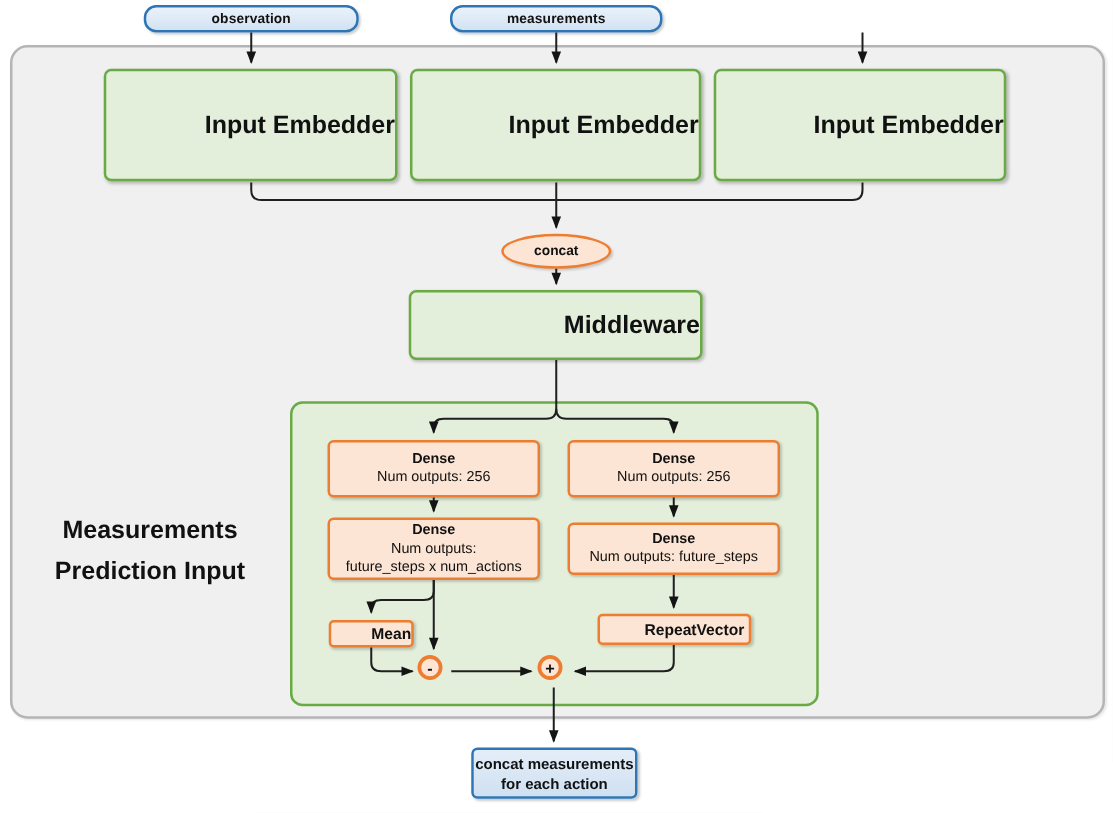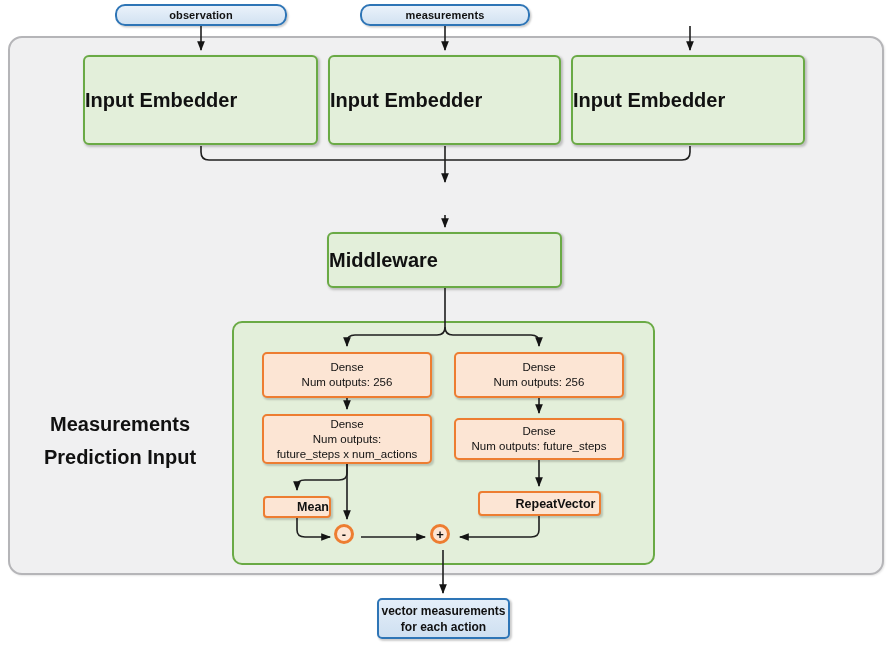--- a/index.html
+++ b/index.html
@@ -31,32 +31,32 @@
   .blue-out{
     background:linear-gradient(180deg,#e4eef9 0%,#cfe0f1 100%);
     border:2.5px solid #2e75b6;border-radius:5px;
     display:flex;flex-direction:column;align-items:center;justify-content:center;
     font-weight:bold;font-size:12px;line-height:16px;
     box-shadow:1.5px 1.5px 2px rgba(0,0,0,0.20);
   }
   
   .green-box{
     background:#e3efda;border:2.5px solid #6aaa45;border-radius:6px;
-    display:flex;align-items:center;justify-content:flex-start;
+    display:flex;align-items:center;justify-content:flex-end;
     font-weight:bold;font-size:20px;
     box-shadow:1.5px 1.5px 2.5px rgba(0,0,0,0.22);
   }
   
   .orange-box{
     background:#fce5d4;border:2.5px solid #ed7d31;border-radius:5px;
     display:flex;flex-direction:column;align-items:center;justify-content:center;
     font-size:11.5px;line-height:15px;
     box-shadow:1.5px 1.5px 2px rgba(0,0,0,0.18);
   }
-  .orange-box .t{font-weight:normal;}
+  .orange-box .t{font-weight:bold;}
   .orange-label{
     background:#fce5d4;border:2.5px solid #ed7d31;border-radius:4px;
     display:flex;align-items:center;justify-content:center;
     font-weight:bold;font-size:12.5px;
     box-shadow:1.5px 1.5px 2px rgba(0,0,0,0.18);
     padding-left:32px;
   }
   .ellipse{
     background:#fce5d4;border:2.5px solid #ed7d31;border-radius:50%;
     display:flex;align-items:center;justify-content:center;
@@ -93,20 +93,23 @@
   <div class="abs green-box" style="left:83px;top:55px;width:235px;height:90px;">
     <span>Input Embedder</span>
   </div>
   <div class="abs green-box" style="left:328px;top:55px;width:233px;height:90px;">
     <span>Input Embedder</span>
   </div>
   <div class="abs green-box" style="left:571px;top:55px;width:234px;height:90px;">
     <span>Input Embedder</span>
   </div>
 
+  <div class="abs ellipse" style="left:401px;top:187px;width:88px;height:28px;">
+    <span>concat</span>
+  </div>
 
   <div class="abs green-box" style="left:327px;top:232px;width:235px;height:56px;">
     <span>Middleware</span>
   </div>
 
   <div class="abs head-title">
     <div>Measurements</div>
     <div>Prediction Input</div>
   </div>
 
@@ -137,21 +140,21 @@
   </div>
 
   <div class="abs op-circle" style="left:334px;top:524px;">
     <span>-</span>
   </div>
   <div class="abs op-circle" style="left:430px;top:524px;">
     <span>+</span>
   </div>
 
   <div class="abs blue-out" style="left:377px;top:598px;width:133px;height:41px;">
-    <div>vector measurements</div>
+    <div>concat measurements</div>
     <div>for each action</div>
   </div>
 
   <svg class="wires" width="890" height="650" viewBox="0 0 890 650">
     <defs>
       <marker id="ah" viewBox="0 0 10 8" refX="8.5" refY="4" markerWidth="11" markerHeight="9" orient="auto-start-reverse" markerUnits="userSpaceOnUse">
         <path d="M0.5,0.5 L9.5,4 L0.5,7.5 Z" fill="#141414"></path>
       </marker>
     </defs>
     <g fill="none" stroke="#1f1f1f" stroke-width="1.6">

